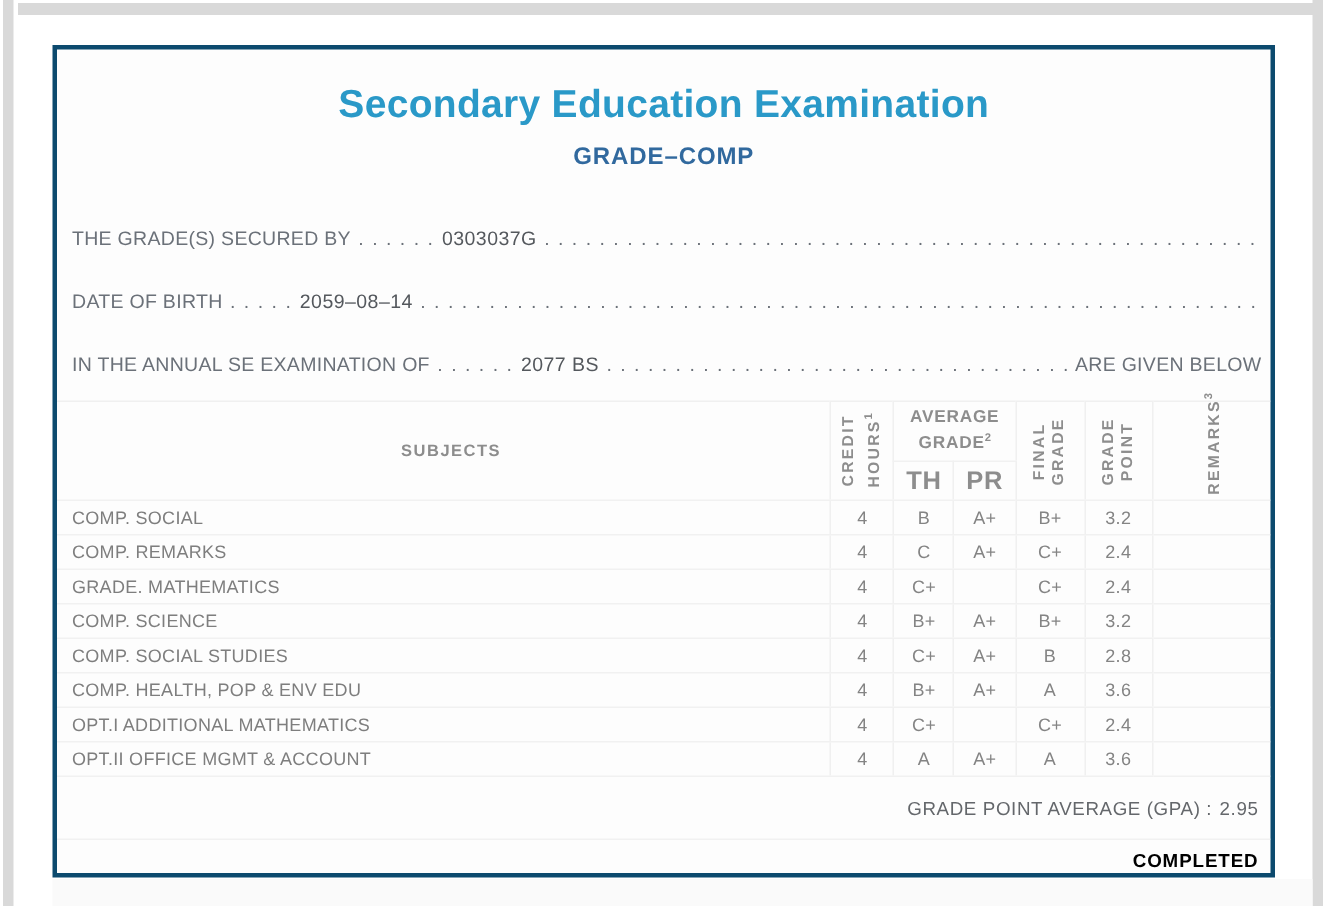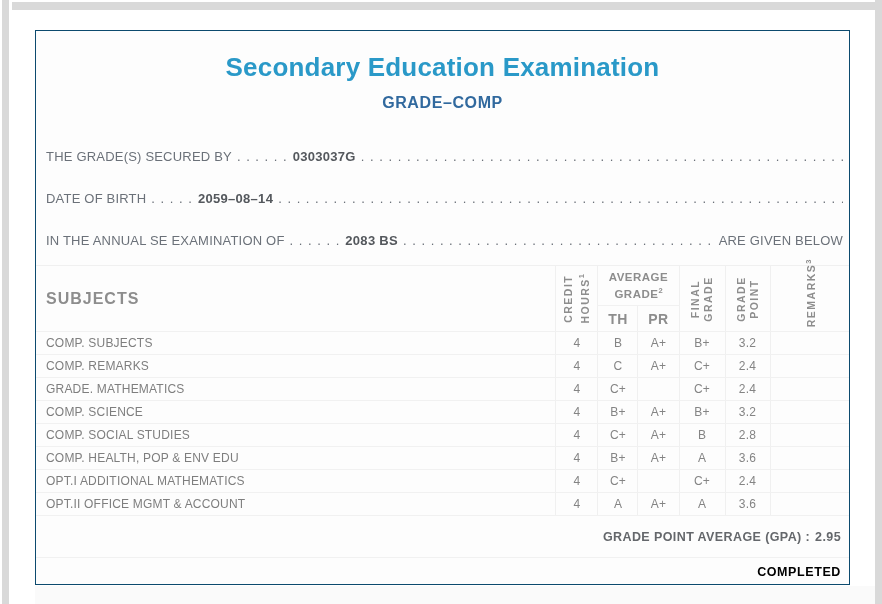--- a/index.html
+++ b/index.html
@@ -11,21 +11,21 @@
     font-family: "Liberation Sans", sans-serif;
   }
   .frame-top   { position: absolute; left: 12px; top: 2px; right: 0; height: 8px; background: #d9d9d9; }
   .frame-left  { position: absolute; left: 2px; top: 0; width: 7px; height: 604px; background: #d9d9d9; }
   .frame-right { position: absolute; right: 0; top: 0; width: 7px; height: 604px; background: #d9d9d9; }
   .below-strip { position: absolute; left: 35px; right: 7px; top: 586px; bottom: 0; background: #fafafa; }
 
   .card {
     position: absolute; left: 35px; top: 30px;
     width: 815px; height: 555px;
-    background: #fdfdfd; border: 1px solid #0c4a6e;
+    background: #fdfdfd; border: 3px solid #0c4a6e;
     overflow: hidden;
   }
   .page-title {
     margin-top: 21px; text-align: center;
     font-size: 26px; line-height: 30px; font-weight: bold;
     color: #2a99c8; letter-spacing: 0.2px;
   }
   .page-subtitle {
     margin-top: 12px; text-align: center;
     font-size: 16px; line-height: 18px; font-weight: bold;
@@ -34,59 +34,59 @@
 
   .info { margin: 38px 6px 0 10px; }
   .info-line {
     display: flex; align-items: flex-end;
     font-size: 13px; line-height: 14px; color: #6b7179;
     white-space: nowrap; margin-bottom: 28px;
   }
   .info-line:last-child { margin-bottom: 0; }
   .info-line .lbl  { flex: none; letter-spacing: 0.2px; }
   .info-line .dots { flex: none; margin: 0 5px; letter-spacing: 1px; }
-  .info-line .val  { flex: none; font-weight: bold; color: #54585d; letter-spacing: 0.3px; }
+  .info-line .val  { flex: none; font-weight: normal; color: #54585d; letter-spacing: 0.3px; }
   .info-line .fill { flex: 1 1 0; overflow: hidden; margin-left: 5px; letter-spacing: 1px; }
   .info-line .trail{ flex: none; margin-left: 5px; letter-spacing: 0.2px; }
 
   table.grades {
     width: 100%; margin-top: 17px;
     border-collapse: collapse; table-layout: fixed;
     border-top: 1px solid #f0f0f0;
   }
   table.grades th, table.grades td { border-bottom: 1px solid #f1f1f1; }
   table.grades .bl { border-left: 1px solid #f0f0f0; }
   thead th { font-weight: bold; color: #8d8d8d; vertical-align: middle; }
   .th-subjects {
-    text-align: left; padding-left: 10px;
-    font-size: 16px; letter-spacing: 1px;
+    text-align: center; padding-left: 10px;
+    font-size: 11px; letter-spacing: 1px;
   }
   .th-obtained { height: 40px; text-align: center; font-size: 11.5px; letter-spacing: 0.5px; line-height: 13px; }
-  .th-sub { height: 26px; text-align: center; font-size: 14px; letter-spacing: 0.5px; border-top: 1px solid #f0f0f0; }
+  .th-sub { height: 26px; text-align: center; font-size: 17px; letter-spacing: 0.5px; border-top: 1px solid #f0f0f0; }
   .vwrap { display: flex; align-items: center; justify-content: center; height: 64px; overflow: visible; }
   .vert {
     transform: rotate(-90deg);
     width: 58px; text-align: center;
     font-size: 10.5px; line-height: 13px;
     letter-spacing: 1.5px; font-weight: bold; color: #8d8d8d;
     white-space: normal;
   }
   sup { font-size: 7.5px; letter-spacing: 0; }
 
   tbody td {
     height: 23px; font-size: 12px; color: #848484;
     text-align: center; letter-spacing: 0.2px;
   }
   tbody td.subject { text-align: left; padding-left: 10px; color: #7e7e7e; }
 
   .gpa-row {
     display: flex; justify-content: flex-end; align-items: center;
     height: 42px; padding-right: 8px;
     border-bottom: 1px solid #f1f1f1;
-    font-size: 12.5px; font-weight: bold; color: #64676b; letter-spacing: 0.4px;
+    font-size: 12.5px; font-weight: normal; color: #64676b; letter-spacing: 0.4px;
   }
   .gpa-row .gpa-value { margin-left: 5px; }
   .status-row {
     display: flex; justify-content: flex-end; align-items: center;
     height: 27px; padding-right: 8px;
     font-size: 12.5px; font-weight: bold; color: #000000; letter-spacing: 0.6px;
   }
 </style>
 </head>
 <body>
@@ -110,21 +110,21 @@
     </div>
     <div class="info-line">
       <span class="lbl">DATE OF BIRTH</span>
       <span class="dots">. . . . .</span>
       <span class="val">2059–08–14</span>
       <span class="fill">. . . . . . . . . . . . . . . . . . . . . . . . . . . . . . . . . . . . . . . . . . . . . . . . . . . . . . . . . . . . . . . . . . . . . . . . . . . . . . . . . . . . . . . . . . . . . . . . . . . . . . . . . . . . . . . . . . . . . . . . . . . . . . . . . . . . . . . .</span>
     </div>
     <div class="info-line">
       <span class="lbl">IN THE ANNUAL SE EXAMINATION OF</span>
       <span class="dots">. . . . . .</span>
-      <span class="val">2083 BS</span>
+      <span class="val">2077 BS</span>
       <span class="fill">. . . . . . . . . . . . . . . . . . . . . . . . . . . . . . . . . . . . . . . . . . . . . . . . . . . . . . . . . . . . . . . . . . . . . . . . . . . . . . . . . . . . . . . . . . . . . . . . . . . . . . . . . . . . . . . . . . . . . . . . . . . . . . . . . . . . . . . .</span>
       <span class="trail">ARE GIVEN BELOW</span>
     </div>
   </div>
 
   <table class="grades">
     <colgroup>
       <col style="width:auto">
         <col style="width:42px">
         <col style="width:40px">
@@ -160,21 +160,21 @@
             </div>
         </th>
       </tr>
       <tr>
         <th class="th-sub bl">TH</th>
         <th class="th-sub bl">PR</th>
       </tr>
     </thead>
     <tbody>
       <tr>
-        <td class="subject">COMP. SUBJECTS</td>
+        <td class="subject">COMP. SOCIAL</td>
         <td class="bl">4</td>
         <td class="bl">B</td>
         <td class="bl">A+</td>
         <td class="bl">B+</td>
         <td class="bl">3.2</td>
         <td class="bl"></td>
       </tr>
       <tr>
         <td class="subject">COMP. REMARKS</td>
         <td class="bl">4</td>

